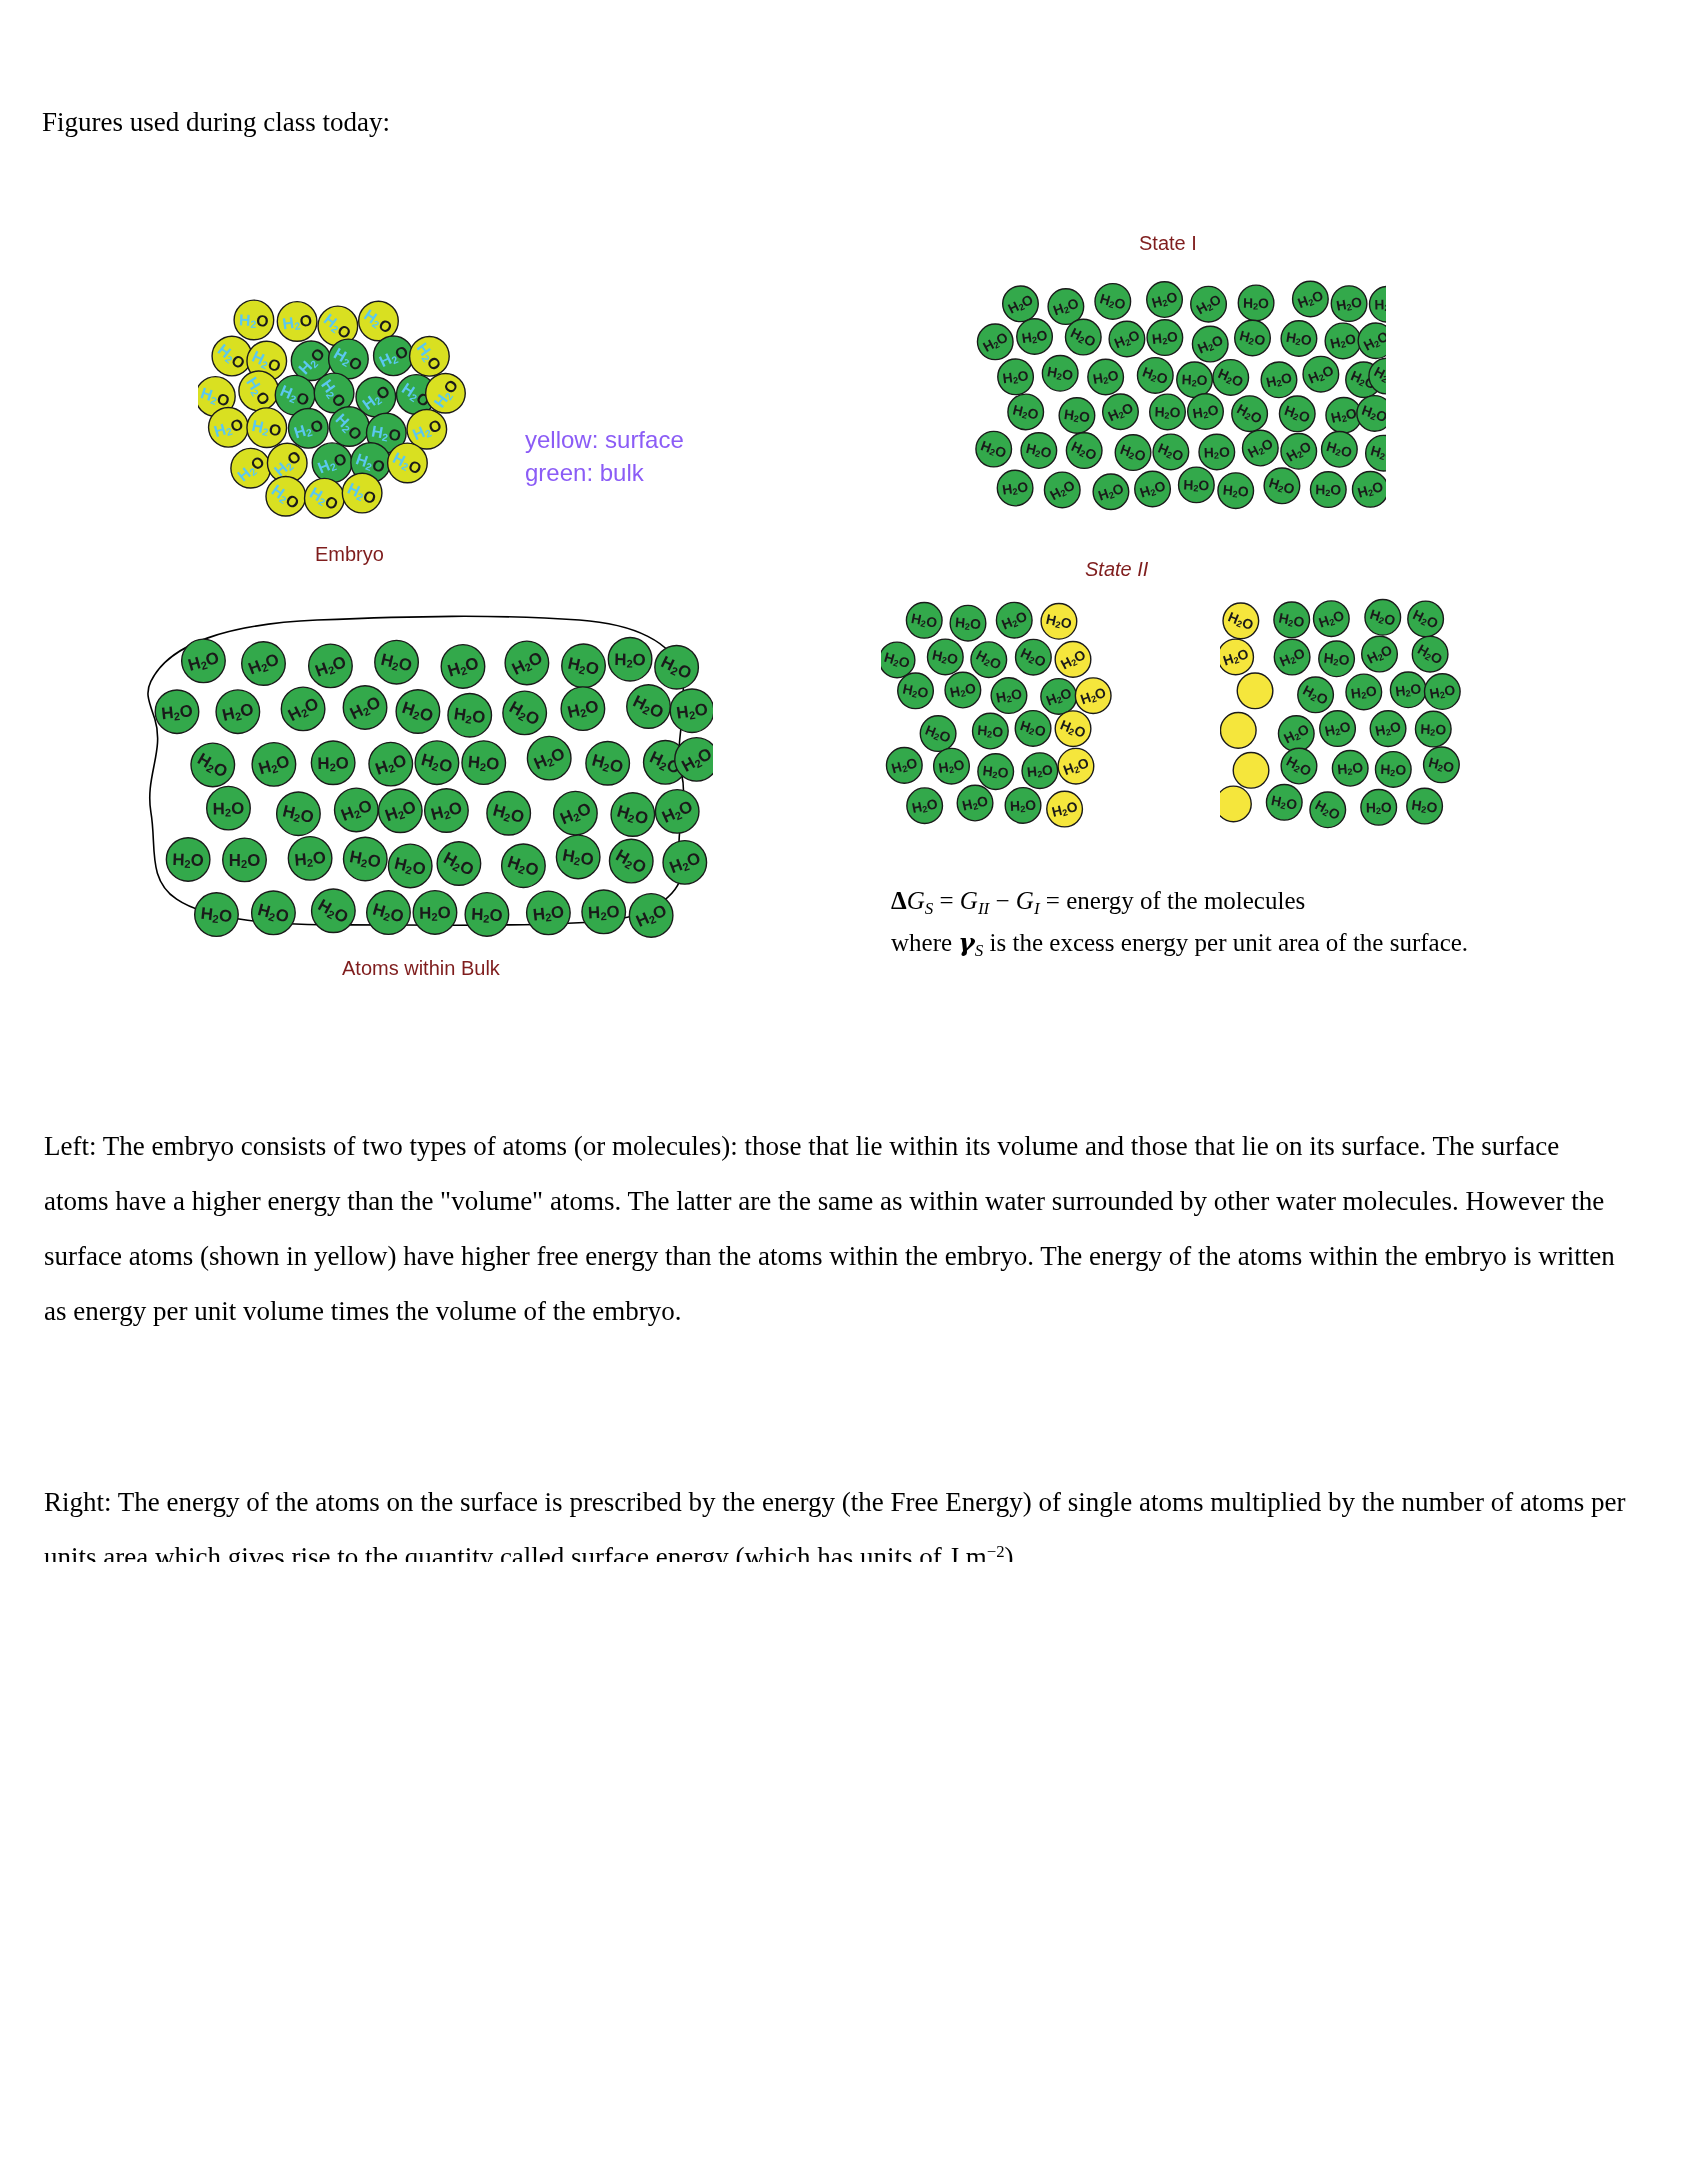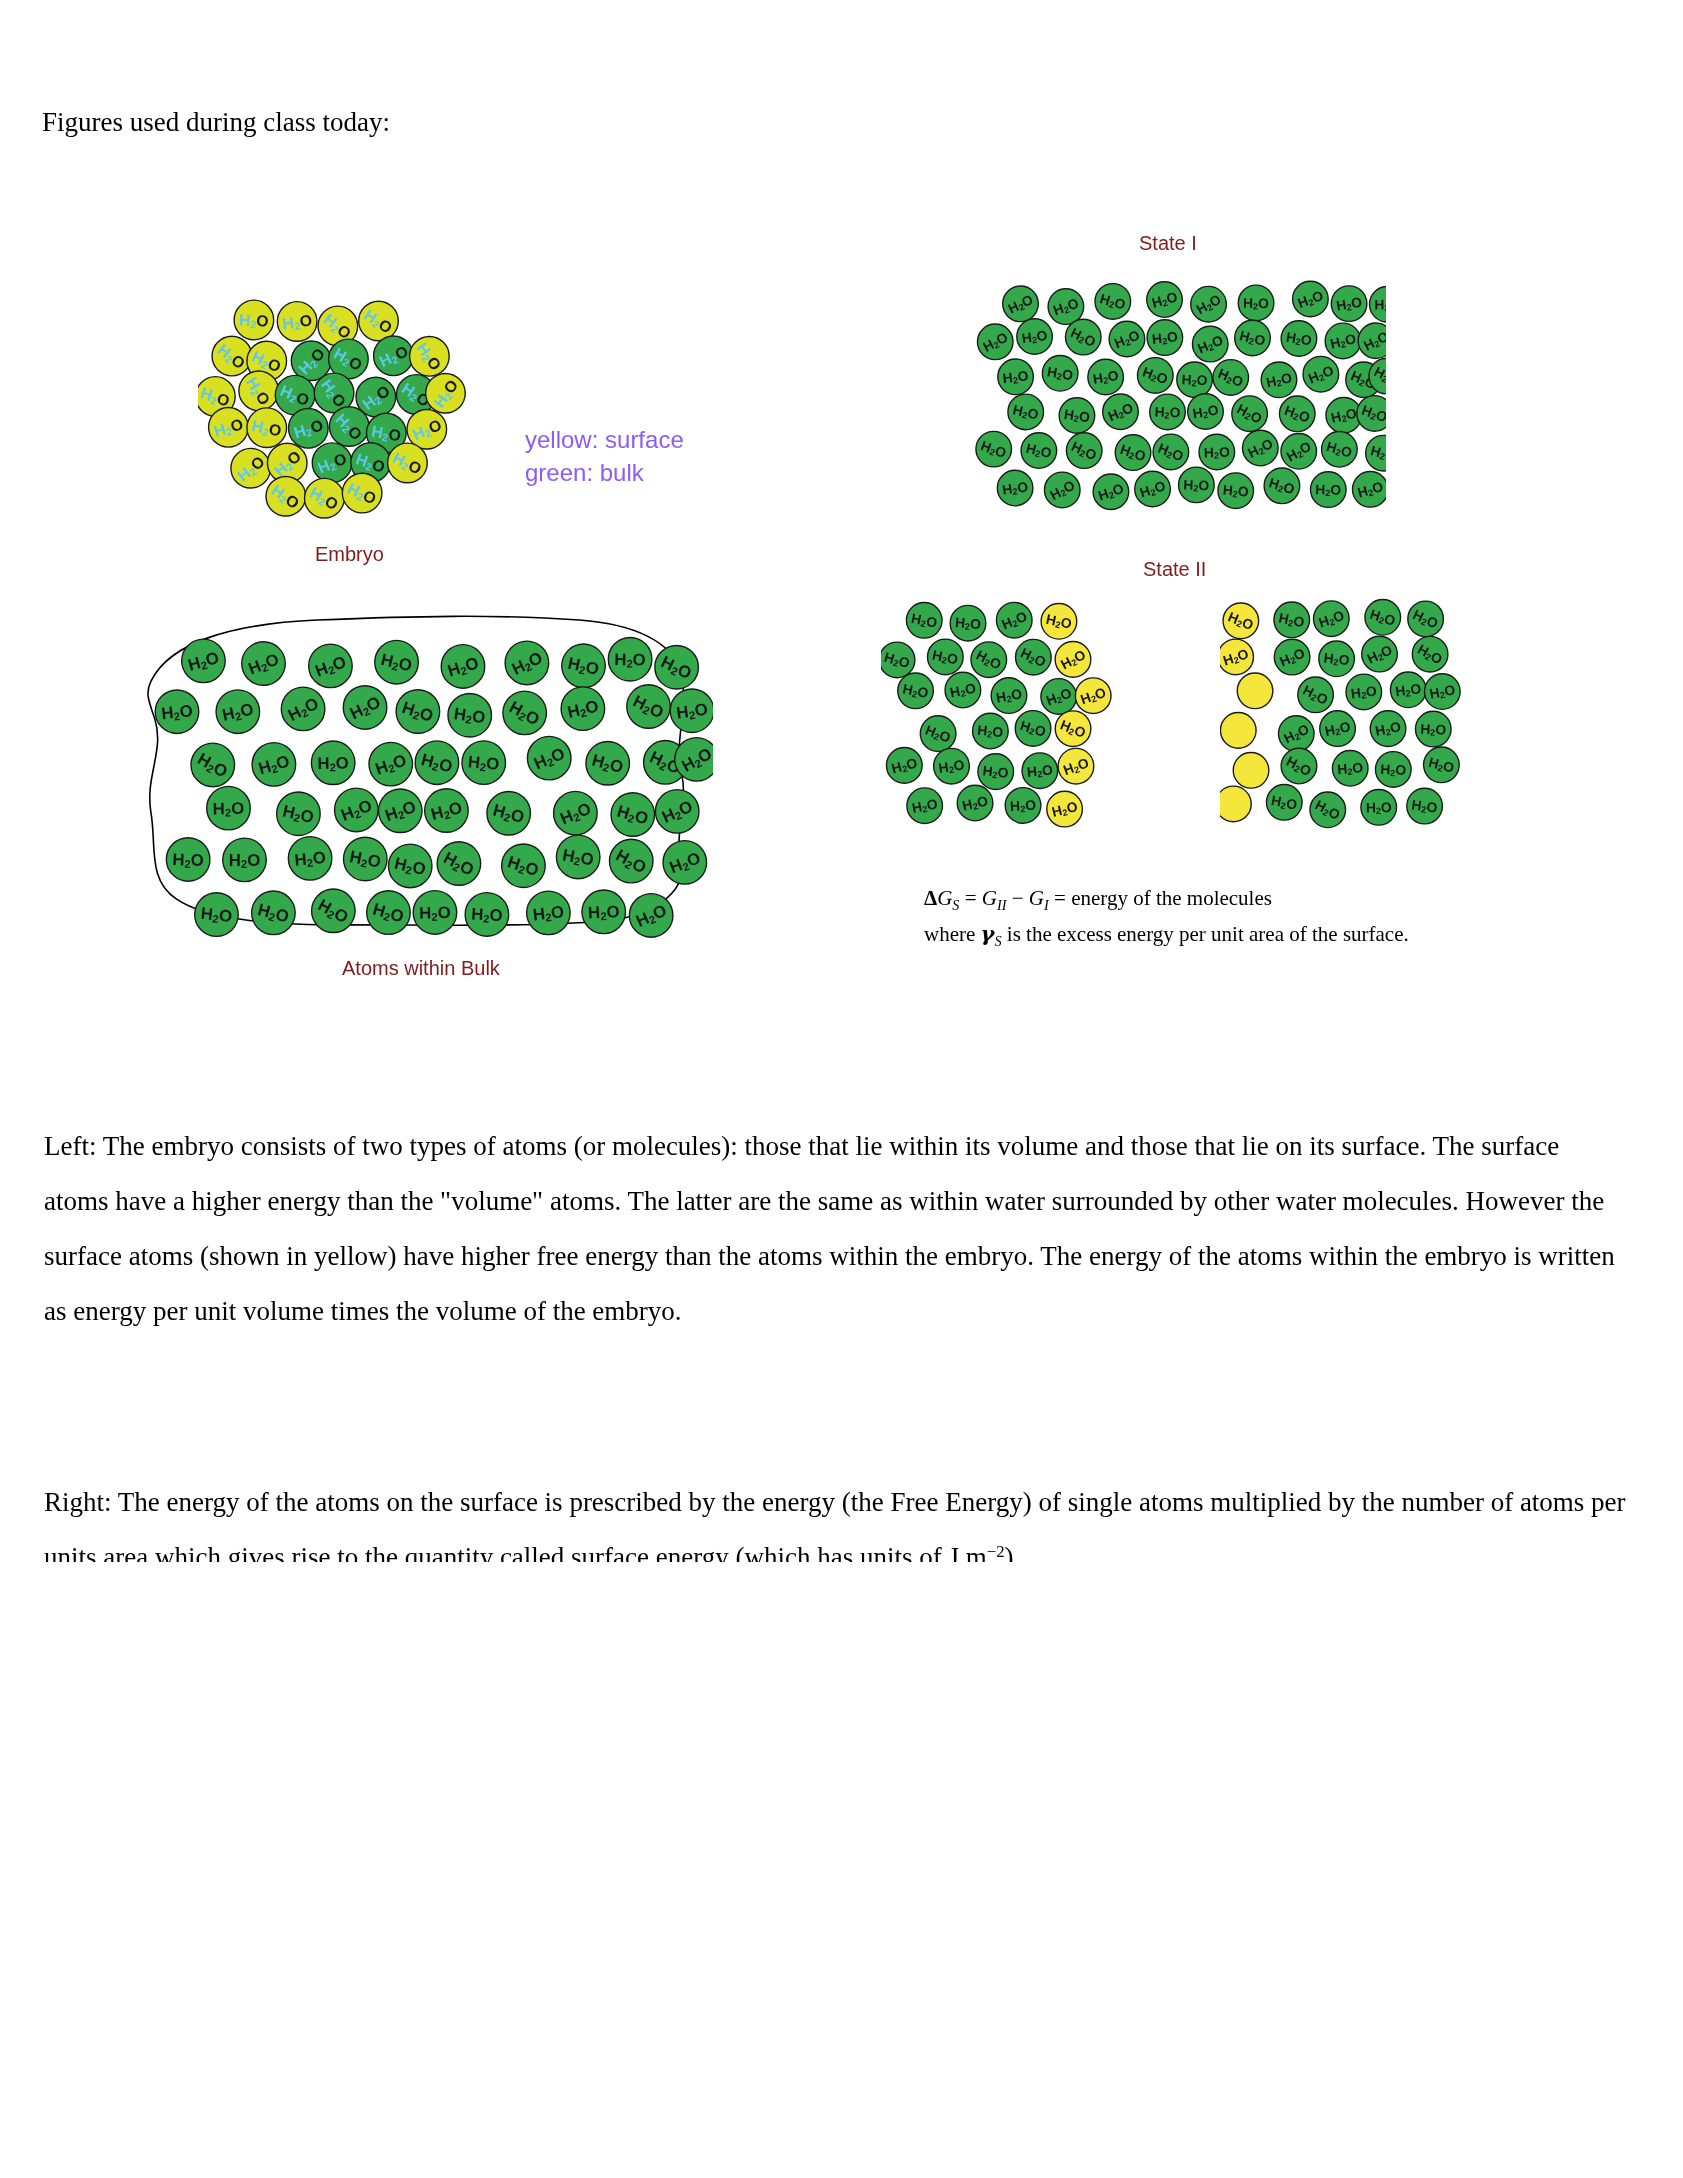--- a/index.html
+++ b/index.html
@@ -9,21 +9,21 @@
   .intro{position:absolute;left:42px;top:107px;font-family:"Liberation Serif",serif;font-size:27px;}
 
   .figcap{position:absolute;font-family:"Liberation Sans",sans-serif;font-size:20px;color:#7f1d1d;white-space:pre-line;line-height:1.32;}
 
   .legend{position:absolute;left:525px;top:424px;font-family:"Liberation Sans",sans-serif;font-size:24px;color:#8b5cf6;line-height:1.36;}
 
   .fig{position:absolute;}
 
   .para{position:absolute;font-family:"Liberation Serif",serif;font-size:27px;line-height:2.04;text-align:left;}
 
-  .eq{position:absolute;font-family:"Liberation Serif",serif;font-size:21px;line-height:1.62;margin-left:33px;}
+  .eq{position:absolute;font-family:"Liberation Serif",serif;font-size:25px;line-height:1.62;}
   .eq i{font-style:italic;}
   .eq .sub{font-size:0.68em;vertical-align:-0.32em;font-style:italic;}
   .eq .bold{font-weight:bold;}
   .eq .gam{font-weight:bold;font-style:italic;font-family:"DejaVu Serif",serif;}
   sup{font-size:0.62em;vertical-align:0.52em;}
 
   svg{display:block;}
   .molTxt{font-family:"Liberation Sans",sans-serif;font-weight:bold;fill:#1a1a1a;}
 </style>
 </head>
@@ -630,21 +630,21 @@
           <circle cx="361.99303840877917" cy="212.94080932784635" r="18" fill="#33a94b" stroke="#1a1a1a" stroke-width="1.4"></circle>
           <text x="361.99303840877917" y="212.94080932784635" text-anchor="middle" dominant-baseline="central" class="molTxt" font-size="14" transform="rotate(1,361.99303840877917,212.94080932784635)"><tspan>H</tspan><tspan font-size="9.24" dy="3.64">2</tspan><tspan dy="-3.64">O</tspan></text>
         </g>
         <g>
           <circle cx="404.43511659807956" cy="212.71004801097394" r="18" fill="#33a94b" stroke="#1a1a1a" stroke-width="1.4"></circle>
           <text x="404.43511659807956" y="212.71004801097394" text-anchor="middle" dominant-baseline="central" class="molTxt" font-size="14" transform="rotate(-16,404.43511659807956,212.71004801097394)"><tspan>H</tspan><tspan font-size="9.24" dy="3.64">2</tspan><tspan dy="-3.64">O</tspan></text>
         </g>
       </svg>
   </div>
 
-  <div class="figcap" style="left:1143px;top:556px;">State II</div>
+  <div class="figcap" style="left:1085px;top:556px;font-style:italic;">State II</div>
   <div class="fig" style="left:881px;top:596px;">
     <svg id="svg-state2a" width="297" height="243" viewBox="0 0 300 245">
         <g>
           <circle cx="43.675505829903976" cy="24.358972050754456" r="18" fill="#33a94b" stroke="#1a1a1a" stroke-width="1.4"></circle>
           <text x="43.675505829903976" y="24.358972050754456" text-anchor="middle" dominant-baseline="central" class="molTxt" font-size="14" transform="rotate(11,43.675505829903976,24.358972050754456)"><tspan>H</tspan><tspan font-size="9.24" dy="3.64">2</tspan><tspan dy="-3.64">O</tspan></text>
         </g>
         <g>
           <circle cx="87.87482424554184" cy="27.219555898491084" r="18" fill="#33a94b" stroke="#1a1a1a" stroke-width="1.4"></circle>
           <text x="87.87482424554184" y="27.219555898491084" text-anchor="middle" dominant-baseline="central" class="molTxt" font-size="14" transform="rotate(5,87.87482424554184,27.219555898491084)"><tspan>H</tspan><tspan font-size="9.24" dy="3.64">2</tspan><tspan dy="-3.64">O</tspan></text>
         </g>

